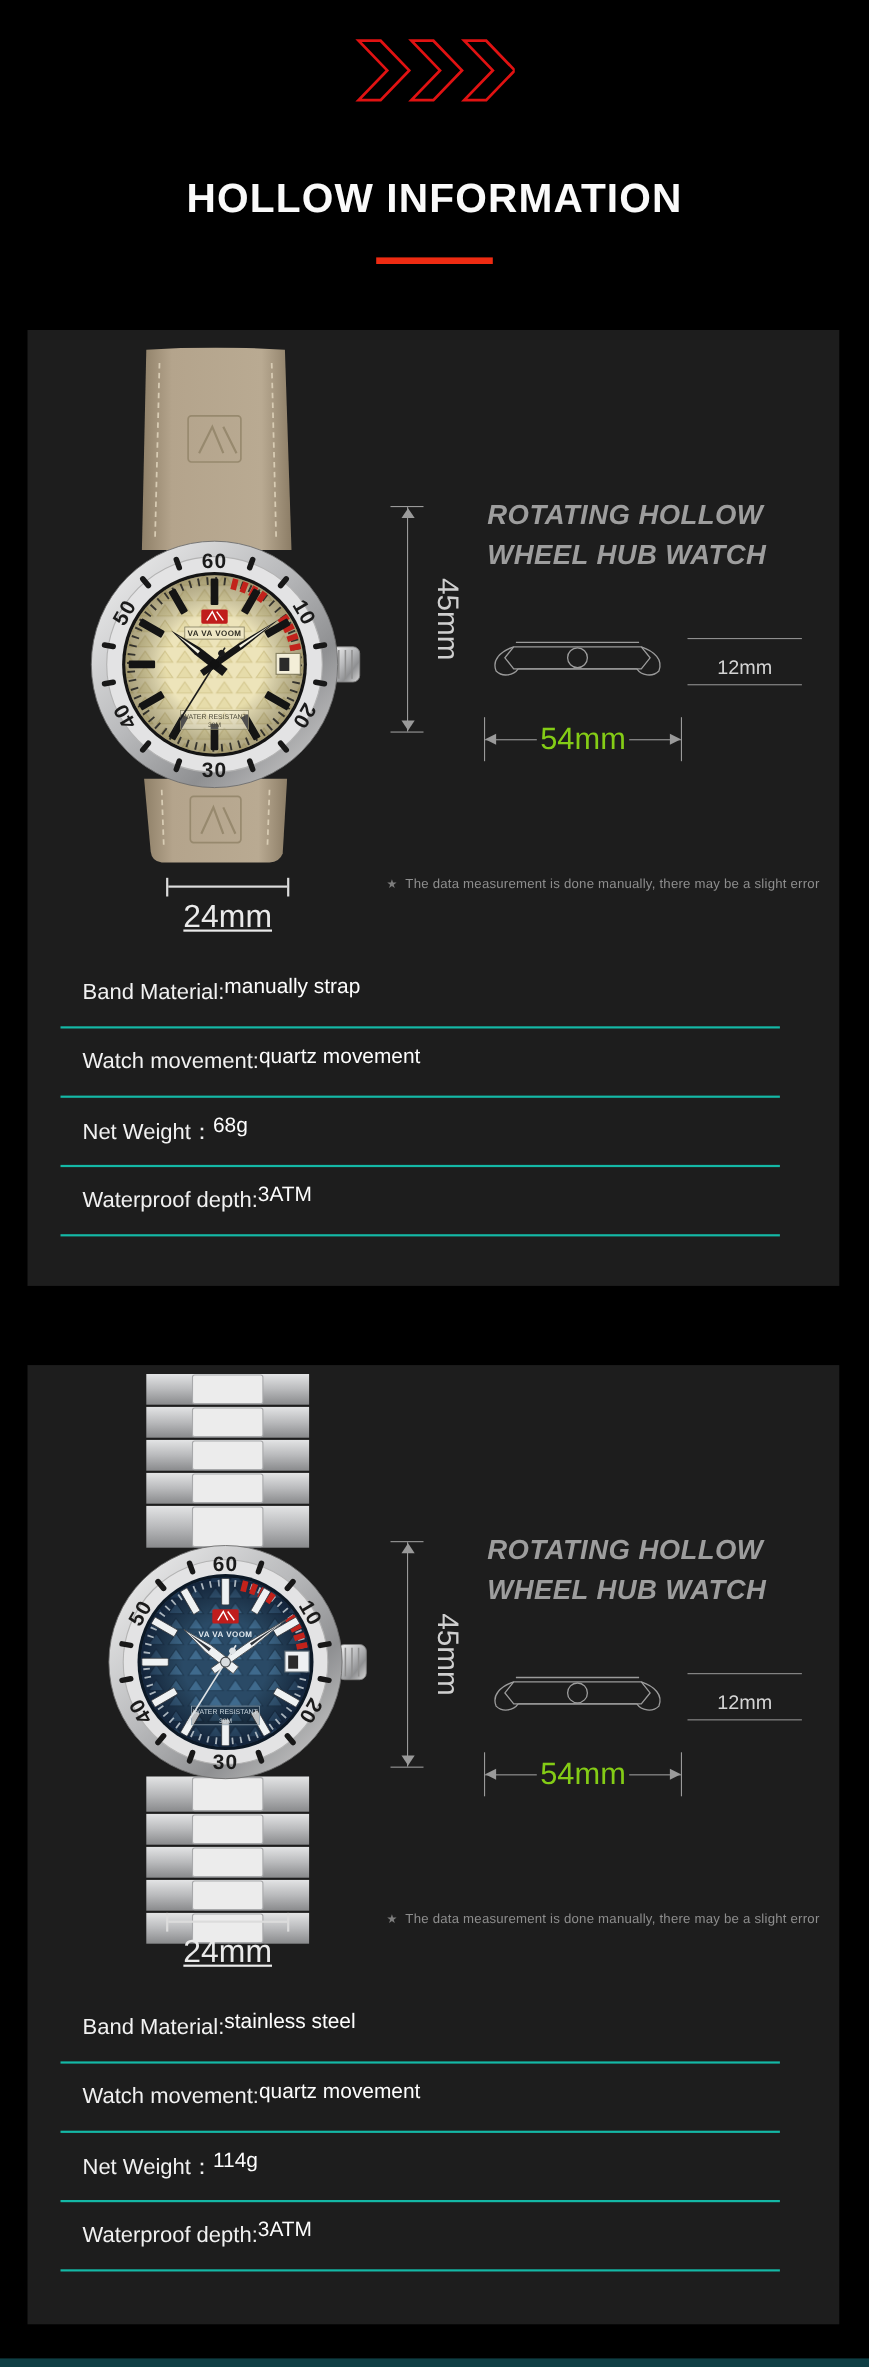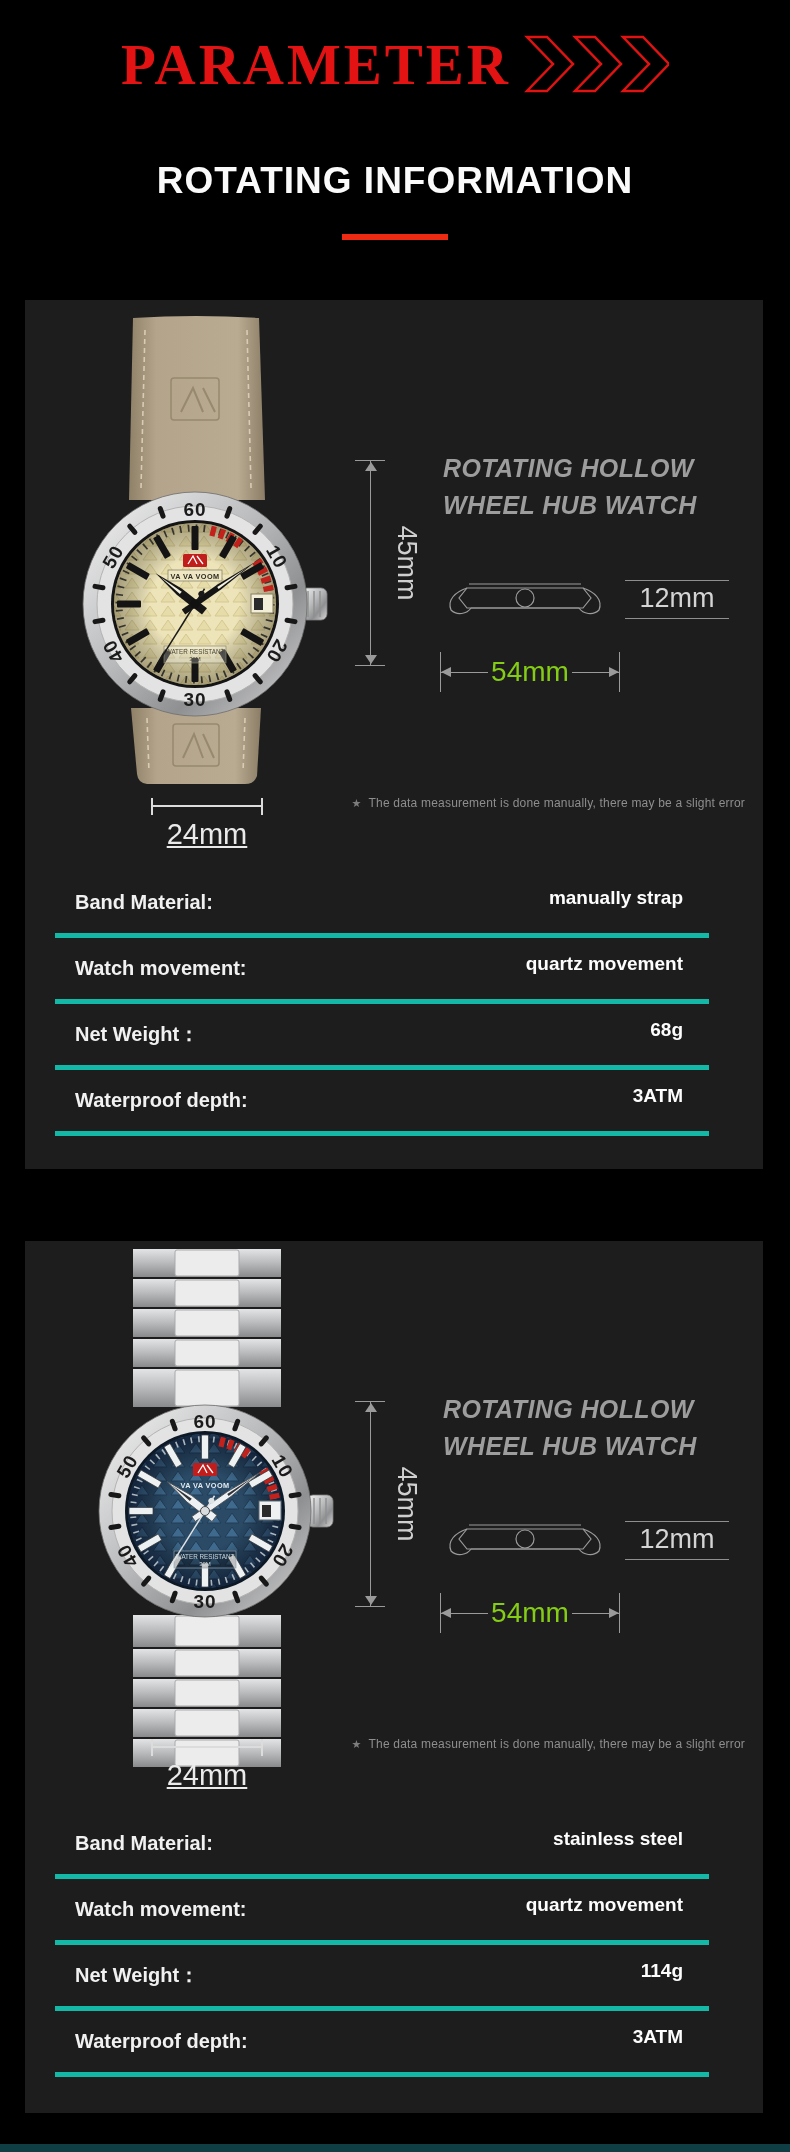--- a/index.html
+++ b/index.html
@@ -35,21 +35,21 @@
   .dim-v .lab{position:absolute;left:-8px;top:88px;width:120px;height:30px;line-height:30px;
     text-align:center;transform:rotate(90deg);font-size:27px;color:#cfcfcf;white-space:nowrap;}
 
   
   .prod-title{position:absolute;left:418px;top:150px;font-size:25px;font-weight:bold;
     color:#9d9d9d;line-height:37px;letter-spacing:0.4px;font-style:italic;}
   .sketch{position:absolute;left:412px;top:276px;}
   .sketch path,.sketch line,.sketch circle{stroke:#9b9b9b;stroke-width:1.2;fill:none;}
   .thick-dim{position:absolute;left:600px;top:280px;width:104px;text-align:center;
     border-top:1px solid #8f8f8f;border-bottom:1px solid #8f8f8f;
-    font-size:27px;color:#d4d4d4;padding:2px 0 4px 0;}
+    font-size:18px;color:#d4d4d4;padding:16px 0 4px 0;}
   .dim-h{position:absolute;left:415px;top:350px;width:180px;height:44px;
     display:flex;align-items:center;}
   .dim-h .vtick{width:1px;height:40px;background:#9a9a9a;flex:0 0 1px;}
   .dim-h .seg{flex:1;height:1px;background:#9a9a9a;position:relative;}
   .dim-h .seg.l::before{content:"";position:absolute;left:0;top:-5px;
     border-top:5px solid transparent;border-bottom:5px solid transparent;border-right:10px solid #9a9a9a;}
   .dim-h .seg.r::before{content:"";position:absolute;right:0;top:-5px;
     border-top:5px solid transparent;border-bottom:5px solid transparent;border-left:10px solid #9a9a9a;}
   .dim-h .lab{font-size:28px;color:#84cc16;margin:0 3px;white-space:nowrap;}
 
@@ -58,44 +58,43 @@
   .note .star{font-size:11px;margin-right:7px;opacity:.85;}
 
   
   .band-dim{position:absolute;left:126px;top:498px;width:112px;}
   .band-dim .bracket{height:17px;border-left:2px solid #dcdcdc;border-right:2px solid #dcdcdc;position:relative;}
   .band-dim .bracket::after{content:"";position:absolute;left:0;right:0;top:7px;height:2px;background:#dcdcdc;}
   .band-dim .lab{text-align:center;font-size:29px;color:#eaeaea;margin-top:3px;text-decoration:underline;}
 
   
   .spec-table{position:absolute;left:30px;right:54px;top:572px;}
-  .spec-row{height:61px;display:flex;justify-content:space-between;align-items:center;
-    border-bottom:5px solid #14b8a6;font-weight:bold;}
+  .spec-row{height:61px;display:flex;align-items:center;
+    border-bottom:2px solid #14b8a6;}
   .spec-label{font-size:20px;color:#f1f1f1;padding-left:20px;}
   .spec-value{font-size:19px;color:#fdfdfd;padding-right:26px;position:relative;top:-5px;}
 
   .bottom-strip{position:absolute;left:0;top:2144px;width:790px;height:8px;background:#0f3f45;}
 
   .bz{font-family:"Liberation Sans",sans-serif;font-weight:bold;font-size:19px;
     fill:#1b1b1b;letter-spacing:1px;}
 </style>
 </head>
 <body>
 
 <div class="banner-row">
-  <span class="banner-text">PARAMETER</span>
   <svg width="146" height="60" viewBox="0 0 146 60">
     <g fill="none" stroke="#e01212" stroke-width="2.5">
       <path d="M4,3 h20 l26,27 -26,27 H4 l26,-27 Z"></path>
       <path d="M52,3 h20 l26,27 -26,27 H52 l26,-27 Z"></path>
       <path d="M100,3 h20 l26,27 -26,27 H100 l26,-27 Z"></path>
     </g>
   </svg>
 </div>
-<div class="page-title">ROTATING INFORMATION</div>
+<div class="page-title">HOLLOW INFORMATION</div>
 <div class="red-bar"></div>
 
 <div class="card card-1">
 
   <svg class="watch-1" width="290" height="470" viewBox="0 0 290 470">
     <defs>
       <linearGradient id="silv1" x1="0" y1="0" x2="1" y2="1">
         <stop offset="0" stop-color="#f5f5f5"></stop>
           <stop offset=".45" stop-color="#b9babc"></stop>
         <stop offset=".7" stop-color="#8f9092"></stop>

